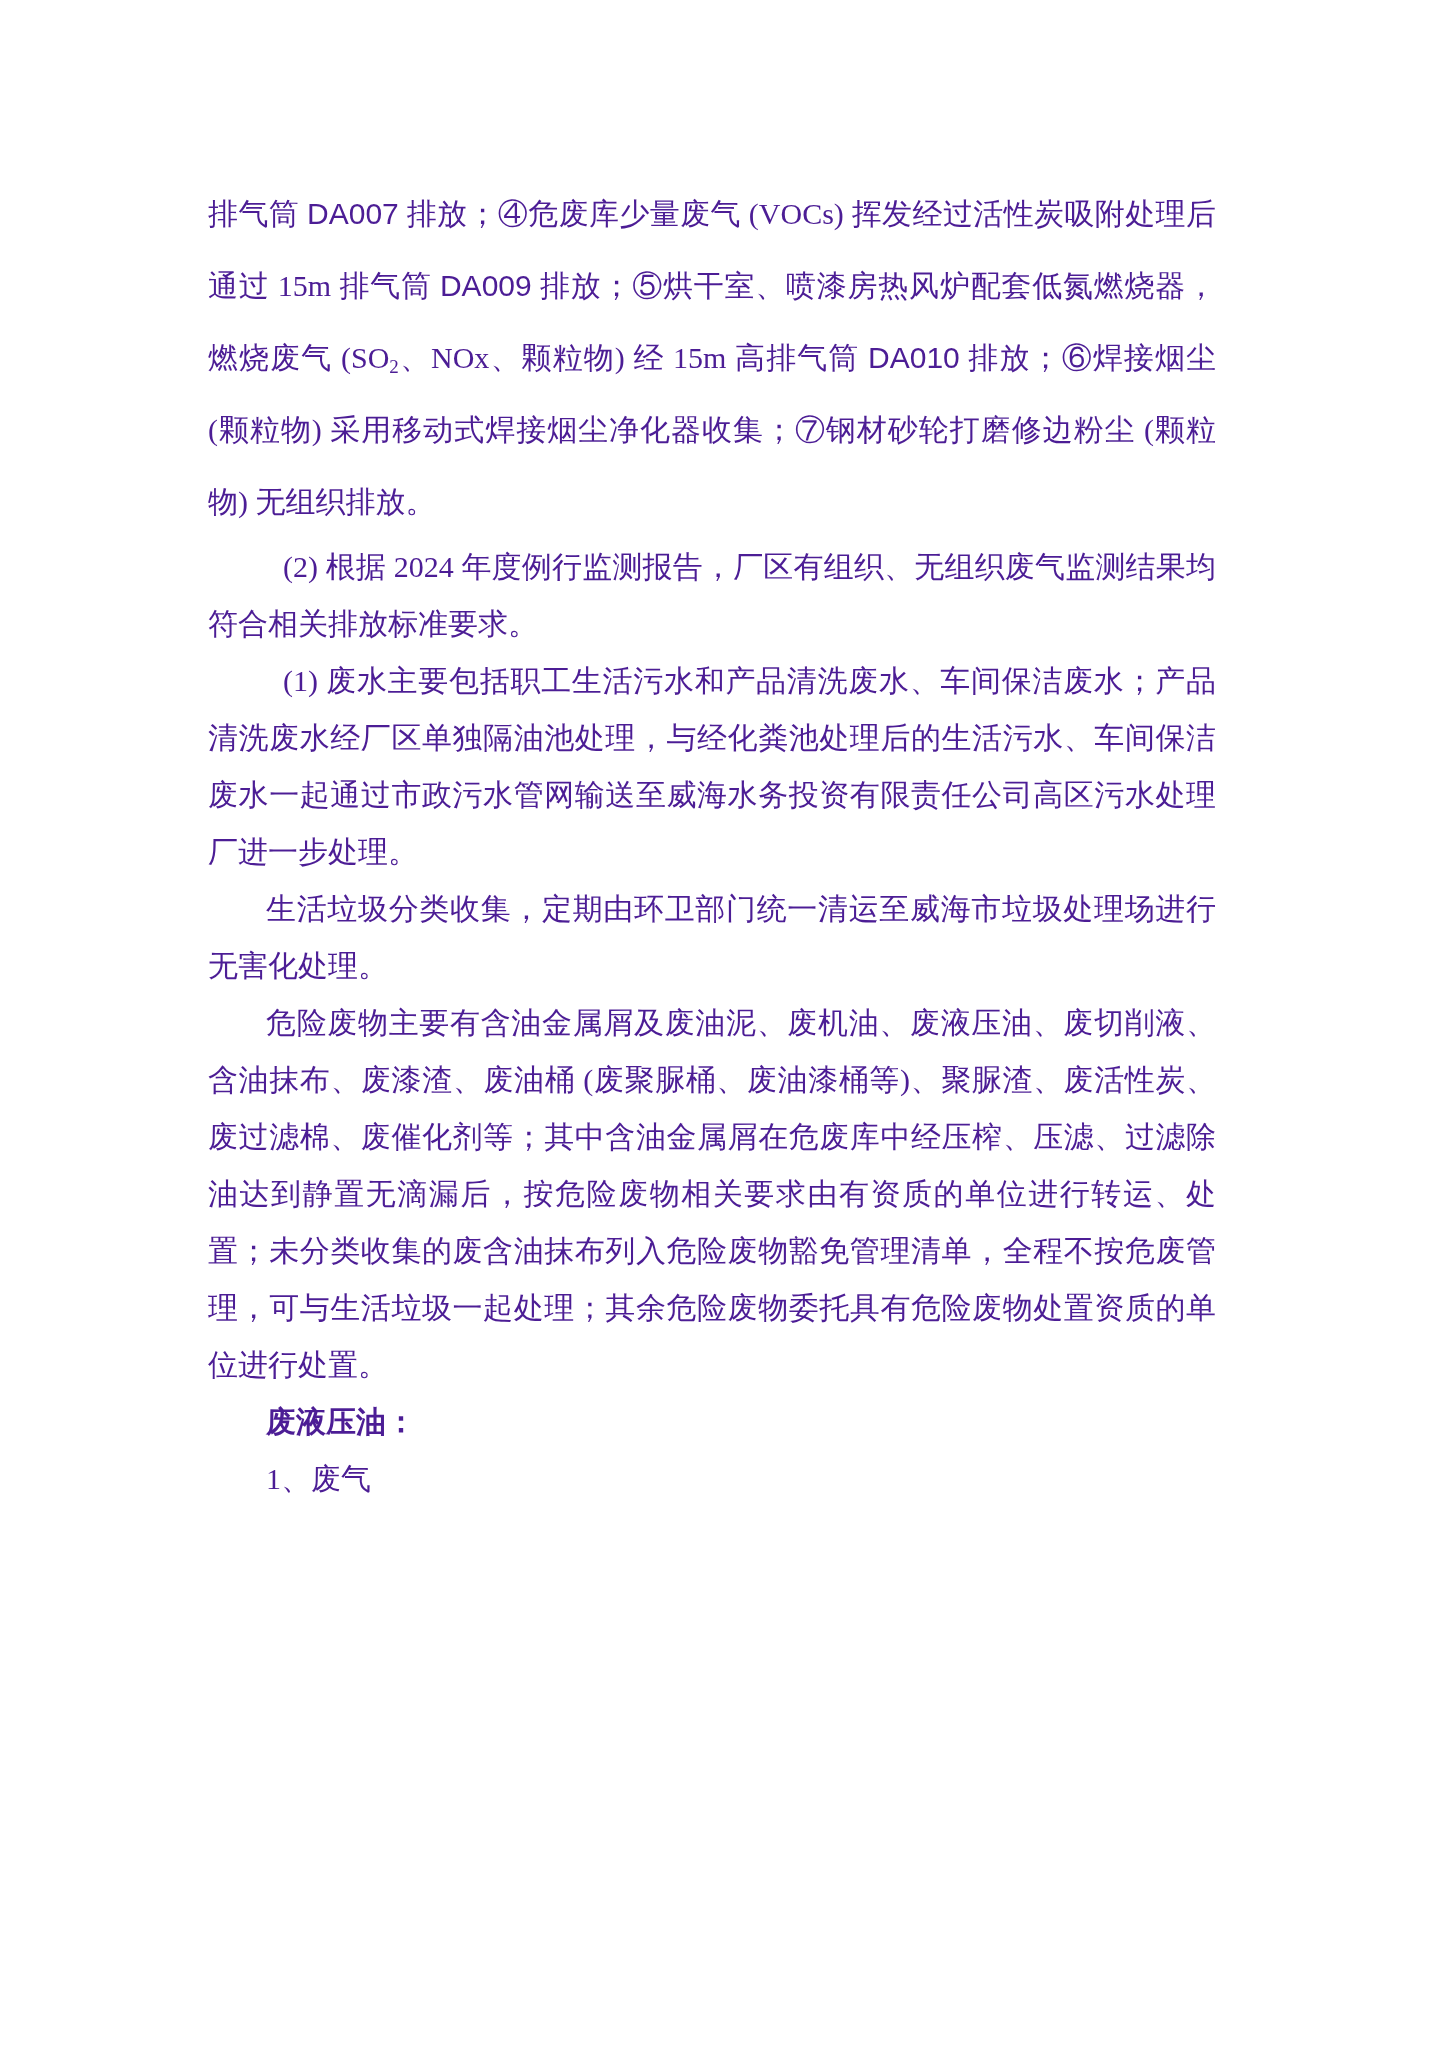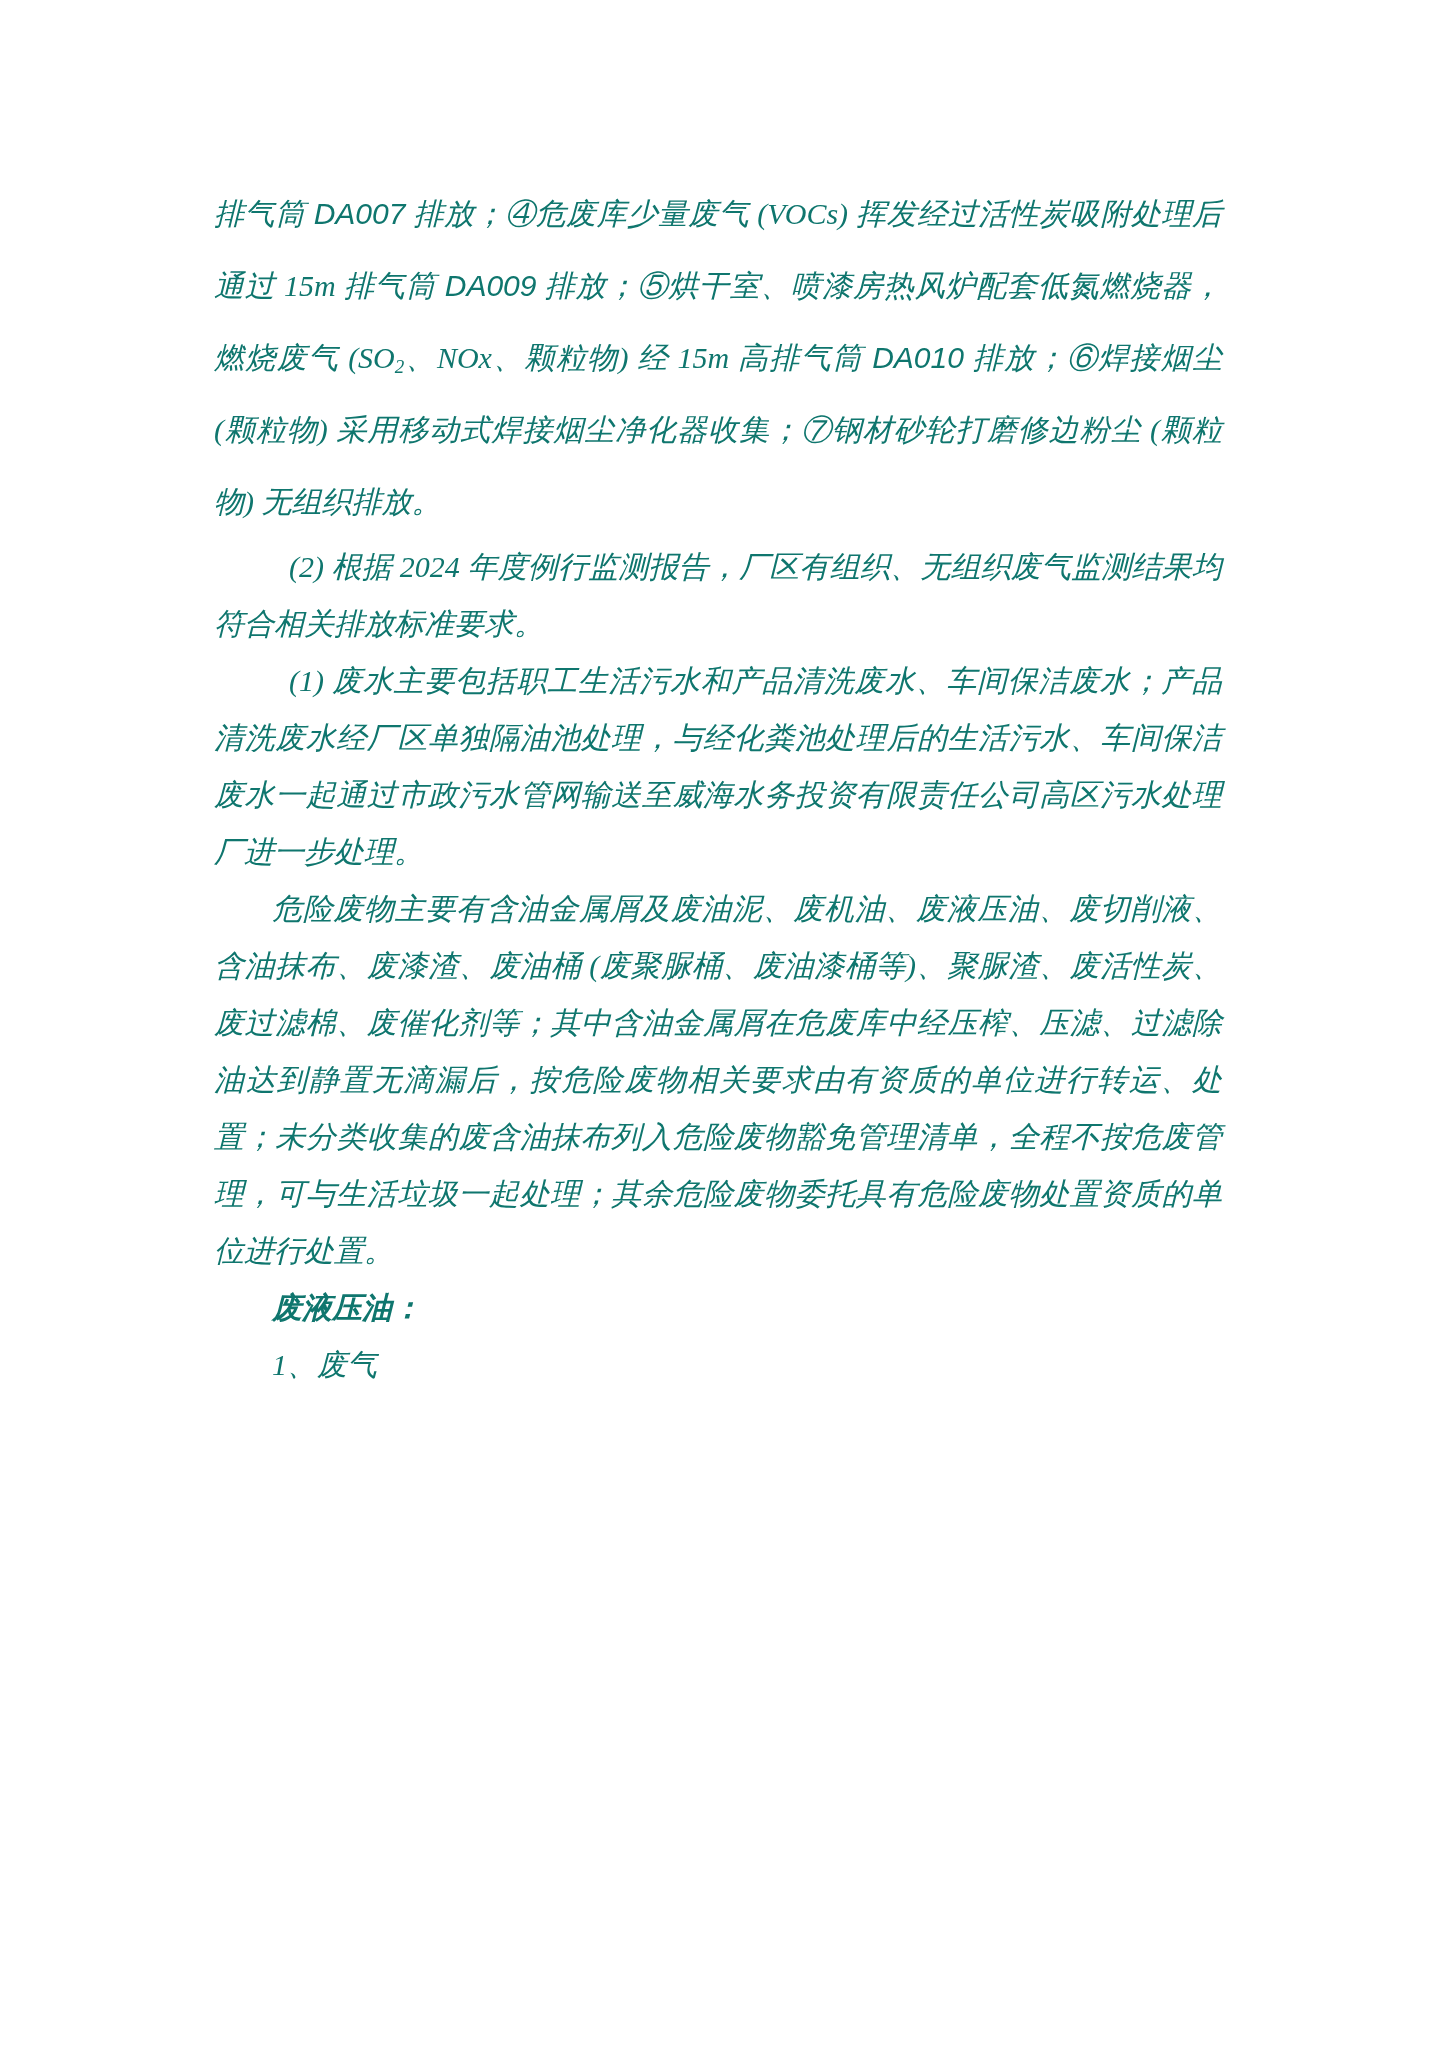--- a/index.html
+++ b/index.html
@@ -10,28 +10,27 @@
   .page {
     position: relative;
     width: 1448px;
     height: 2048px;
     background: #ffffff;
     overflow: hidden;
     margin: 0 auto;
   }
   .content {
     position: absolute;
-    left: 214px;
+    left: 208px;
     top: 178px;
     width: 1008px;
-    color: #0f766e;
+    color: #4c1d95;
     font-family: "Liberation Serif", "DejaVu Serif", serif;
     font-size: 30px;
     text-align: justify;
-    font-style: italic;
   }
   .content p {
     margin: 0;
     padding: 0;
     line-height: 57px;
     text-align: justify;
   }
   .content p.sp-wide { line-height: 72px; }
   .ind-none { text-indent: 0; }
   .ind-item { text-indent: 75px; }
@@ -47,17 +46,18 @@
   }
 </style>
 </head>
 <body>
 
 <div class="page">
   <div class="content">
       <p class="ind-none sp-wide"><span>排气筒 </span><span class="run-sans">DA007</span><span> 排放；④危废库少量废气 (VOCs) 挥发经过活性炭吸附处理后通过 15m 排气筒 </span><span class="run-sans">DA009</span><span> 排放；⑤烘干室、喷漆房热风炉配套低氮燃烧器，燃烧废气 (SO</span><span class="run-sub">2</span><span>、NOx、颗粒物) 经 15m 高排气筒 </span><span class="run-sans">DA010</span><span> 排放；⑥焊接烟尘 (颗粒物) 采用移动式焊接烟尘净化器收集；⑦钢材砂轮打磨修边粉尘 (颗粒物) 无组织排放。</span></p>
       <p class="ind-item"><span>(2) 根据 2024 年度例行监测报告，厂区有组织、无组织废气监测结果均符合相关排放标准要求。</span></p>
       <p class="ind-item"><span>(1) 废水主要包括职工生活污水和产品清洗废水、车间保洁废水；产品清洗废水经厂区单独隔油池处理，与经化粪池处理后的生活污水、车间保洁废水一起通过市政污水管网输送至威海水务投资有限责任公司高区污水处理厂进一步处理。</span></p>
+      <p class="ind-head"><span>生活垃圾分类收集，定期由环卫部门统一清运至威海市垃圾处理场进行无害化处理。</span></p>
       <p class="ind-head"><span>危险废物主要有含油金属屑及废油泥、废机油、废液压油、废切削液、含油抹布、废漆渣、废油桶 (废聚脲桶、废油漆桶等)、聚脲渣、废活性炭、废过滤棉、废催化剂等；其中含油金属屑在危废库中经压榨、压滤、过滤除油达到静置无滴漏后，按危险废物相关要求由有资质的单位进行转运、处置；未分类收集的废含油抹布列入危险废物豁免管理清单，全程不按危废管理，可与生活垃圾一起处理；其余危险废物委托具有危险废物处置资质的单位进行处置。</span></p>
       <p class="ind-head bold"><span>废液压油：</span></p>
       <p class="ind-head"><span>1、废气</span></p>
     </div>
 </div>
 
 </body></html>

